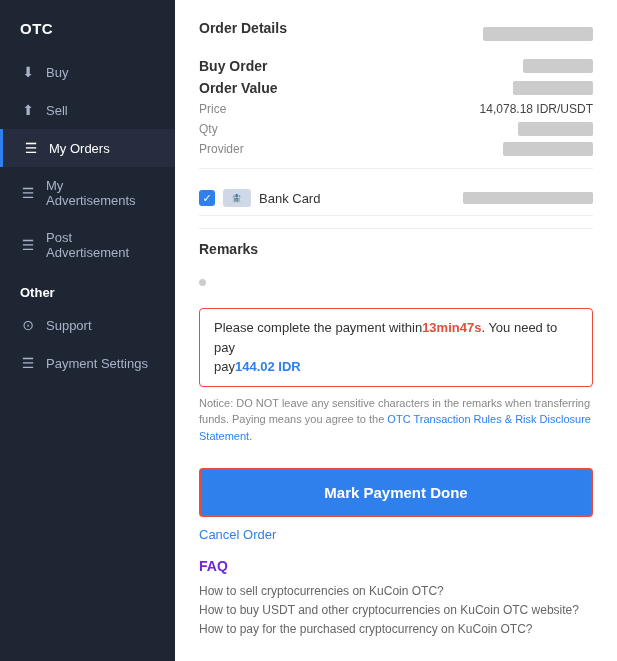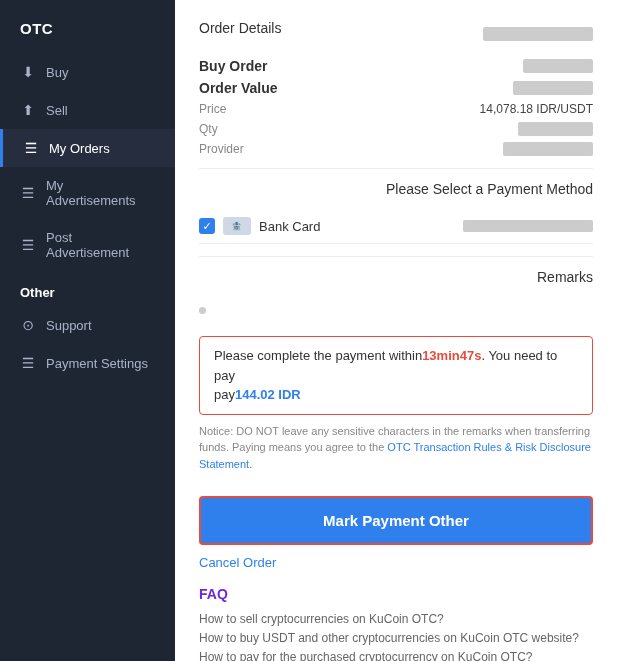--- a/index.html
+++ b/index.html
@@ -55,24 +55,23 @@
     
     .main {
       flex: 1;
       background: #ffffff;
       overflow-y: auto;
       padding: 20px 24px;
     }
 
     .section-title {
       font-size: 14px;
-      font-weight: 400;
+      font-weight: 700;
       color: #333;
       margin-bottom: 12px;
-      text-align: right;
     }
 
     .order-details-row {
       display: flex;
       justify-content: space-between;
       align-items: center;
       margin-bottom: 10px;
     }
     .blurred-long {
       width: 110px;
@@ -260,21 +259,20 @@
 
   
   <div class="order-field">
     <span class="field-label">Provider</span>
     <span class="blurred-medium"></span>
   </div>
 
   <hr class="divider">
 
   
-  <div class="section-title">Please Select a Payment Method</div>
   <div class="payment-method-row">
     <div class="checkbox-blue"></div>
     <div class="bank-icon">🏦</div>
     <span class="payment-name">Bank Card</span>
     <span style="flex:1"></span>
     <span class="blurred-long" style="width:130px; height:12px;"></span>
   </div>
 
   <hr class="divider">
 
@@ -293,21 +291,21 @@
     <span class="timer-text">pay</span><span class="amount-blue">144.02 IDR</span>
   </div>
 
   
   <div class="notice-text">
     <span>Notice: DO NOT leave any sensitive characters in the remarks when transferring funds. Paying means you agree to the</span>
     <span class="notice-link">OTC Transaction Rules &amp; Risk Disclosure Statement.</span>
   </div>
 
   
-  <button class="mark-payment-btn">Mark Payment Other</button>
+  <button class="mark-payment-btn">Mark Payment Done</button>
 
   
   <a class="cancel-link">Cancel Order</a>
 
   
   <div class="faq-title">FAQ</div>
   <div>
     <div class="faq-item">How to sell cryptocurrencies on KuCoin OTC?</div>
     <div class="faq-item">How to buy USDT and other cryptocurrencies on KuCoin OTC website?</div>
     <div class="faq-item">How to pay for the purchased cryptocurrency on KuCoin OTC?</div>

